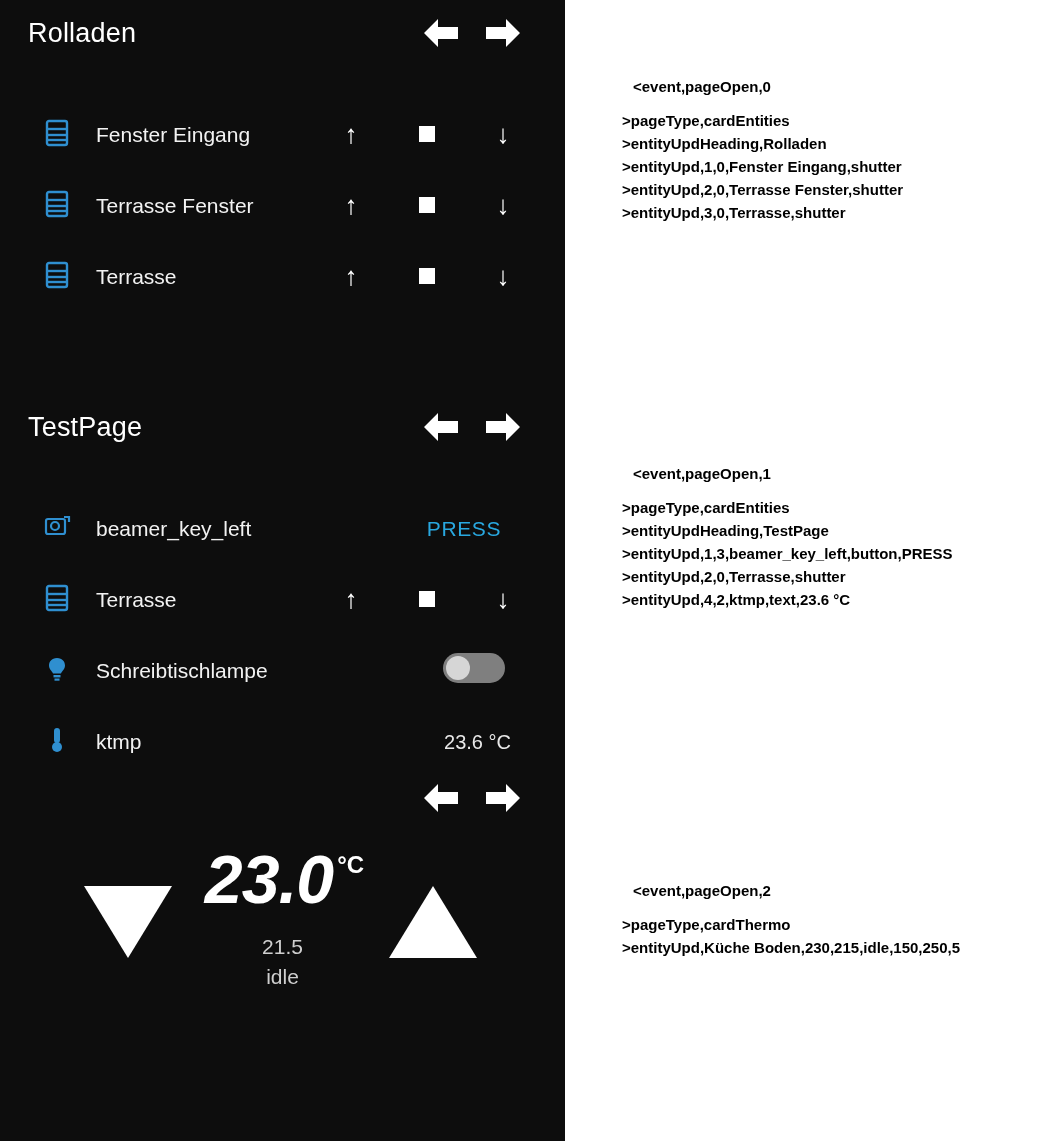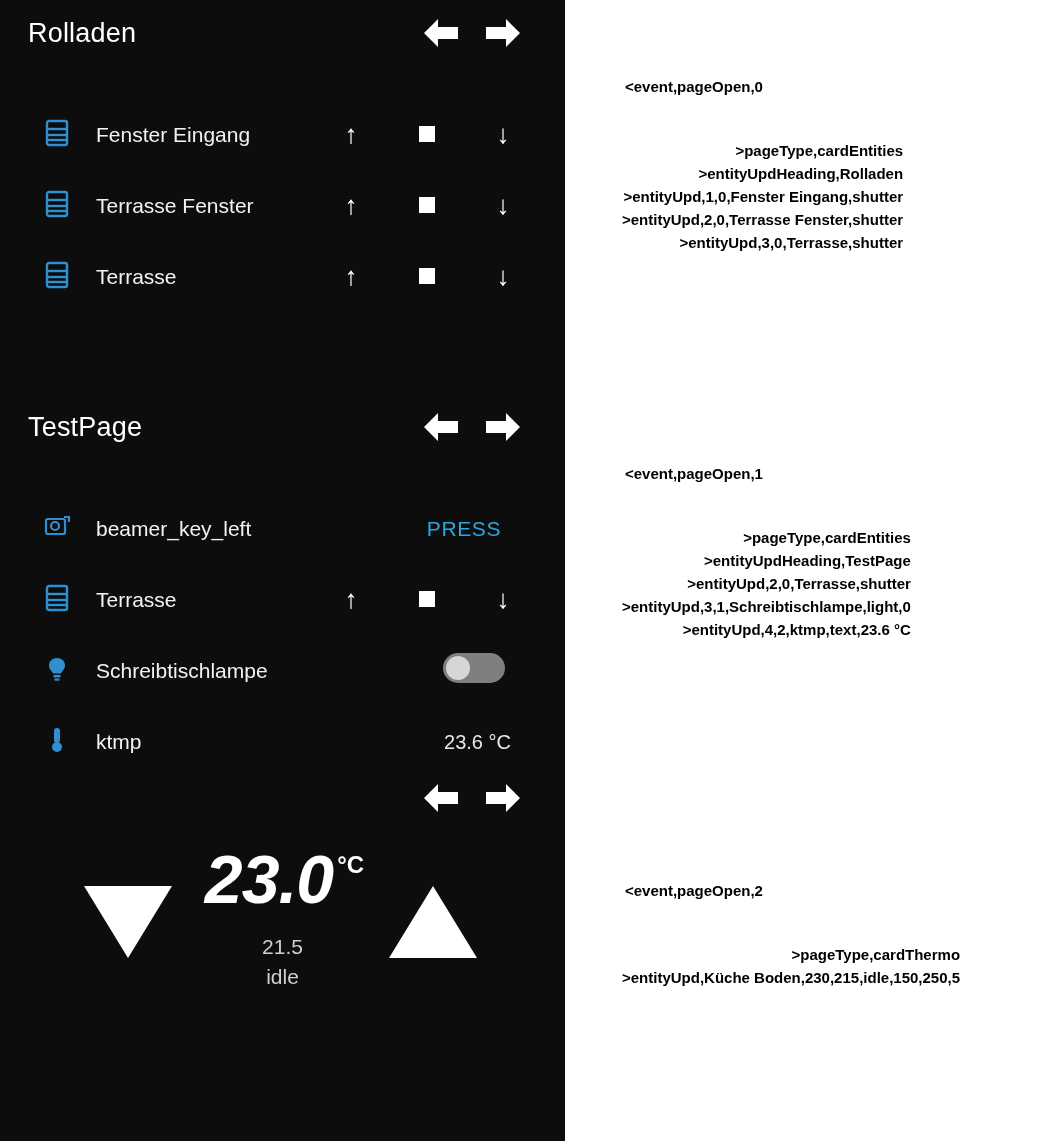--- a/index.html
+++ b/index.html
@@ -224,24 +224,24 @@
     color: #000000;
   }
   .log-block { position: absolute; left: 52px; }
   .log-block.b1 { top: 78px; }
   .log-block.b2 { top: 465px; }
   .log-block.b3 { top: 882px; }
   .log-event {
     font-size: 15px;
     font-weight: bold;
     color: #000;
-    margin: 0 0 8px 8px;
+    margin: 0 0 8px 16px;
     white-space: nowrap;
   }
-  .log-lines { margin-top: 44px; padding-left: 5px; text-align: right; }
+  .log-lines { margin-top: 14px; padding-left: 5px; }
   .log-line {
     font-size: 15px;
     font-weight: bold;
     color: #000;
     line-height: 23px;
     white-space: nowrap;
   }
 </style>
 </head>
 <body>
@@ -446,22 +446,22 @@
         <div class="log-line">&gt;entityUpd,2,0,Terrasse Fenster,shutter</div>
         <div class="log-line">&gt;entityUpd,3,0,Terrasse,shutter</div>
       </div>
     </div>
 
     <div class="log-block b2">
       <div class="log-event">&lt;event,pageOpen,1</div>
       <div class="log-lines">
         <div class="log-line">&gt;pageType,cardEntities</div>
         <div class="log-line">&gt;entityUpdHeading,TestPage</div>
+        <div class="log-line">&gt;entityUpd,1,3,beamer_key_left,button,PRESS</div>
         <div class="log-line">&gt;entityUpd,2,0,Terrasse,shutter</div>
-        <div class="log-line">&gt;entityUpd,3,1,Schreibtischlampe,light,0</div>
         <div class="log-line">&gt;entityUpd,4,2,ktmp,text,23.6 °C</div>
       </div>
     </div>
 
     <div class="log-block b3">
       <div class="log-event">&lt;event,pageOpen,2</div>
       <div class="log-lines">
         <div class="log-line">&gt;pageType,cardThermo</div>
         <div class="log-line">&gt;entityUpd,Küche Boden,230,215,idle,150,250,5</div>
       </div>

